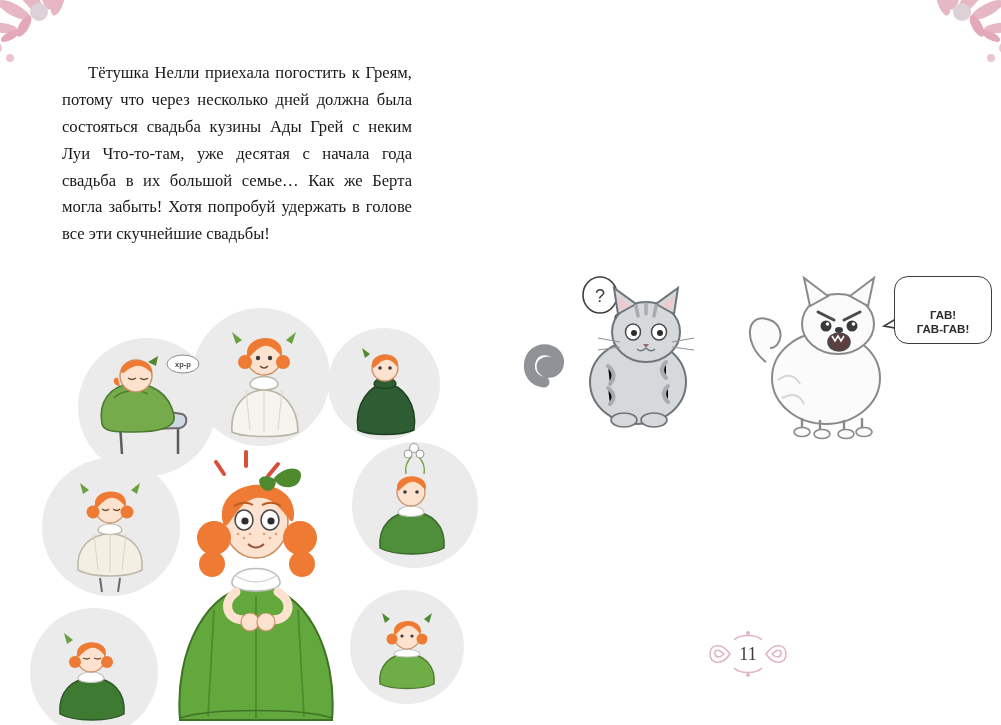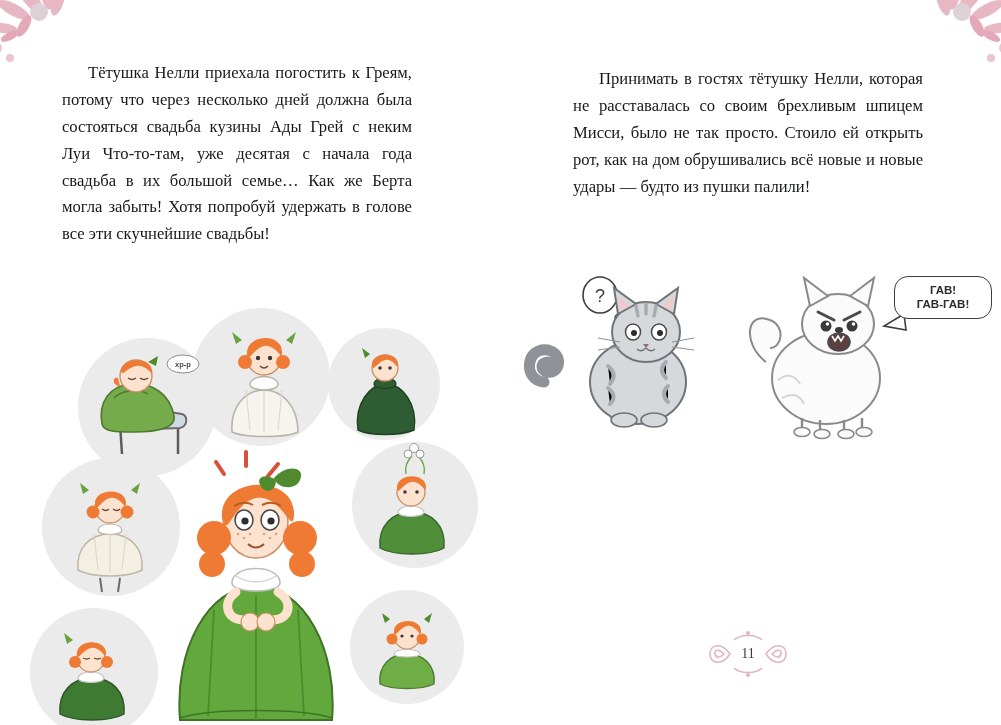--- a/index.html
+++ b/index.html
@@ -50,21 +50,21 @@
     top: 628px;
     width: 96px;
     height: 52px;
     display: flex;
     align-items: center;
     justify-content: center;
   }
   .page-number {
     position: relative;
     z-index: 2;
-    font-size: 14px;
+    font-size: 18px;
     color: #3b3b3d;
     font-family: "Liberation Serif", serif;
   }
   .page-number-orn {
     position: absolute;
     inset: 0;
   }
 
   
   .illus {
@@ -98,20 +98,21 @@
   }
   .speech-text {
     font-family: "Liberation Sans", sans-serif;
     font-weight: bold;
     font-size: 11.5px;
     line-height: 1.25;
     color: #2c2c2c;
     text-align: center;
     padding: 6px 8px;
     white-space: pre-line;
+    margin-top: 25px;
   }
 </style>
 </head>
 <body>
 
 <div id="page">
 
   <div class="corner corner-tl">
     <svg width="120" height="86" viewBox="0 0 120 86">
       <g fill="#e7b7c3">
@@ -157,23 +158,20 @@
         <ellipse cx="40" cy="40" rx="5" ry="12" transform="rotate(30 40 40)"></ellipse>
         <ellipse cx="26" cy="50" rx="4" ry="10" transform="rotate(62 26 50)"></ellipse>
       </g>
     </svg>
   </div>
 
   <div class="column col-left">
     <p class="para">Тётушка Нелли приехала погостить к Греям, потому что через несколько дней должна была состояться свадьба кузины Ады Грей с неким Луи Что-то-там, уже десятая с начала года свадьба в их большой семье… Как же Берта могла забыть! Хотя попробуй удержать в голове все эти скучнейшие свадьбы!</p>
   </div>
 
-  <div class="column col-right">
-    <p class="para">Принимать в гостях тётушку Нелли, которая не расставалась со своим брехливым шпицем Мисси, было не так просто. Стоило ей открыть рот, как на дом обрушивались всё новые и новые удары — будто из пушки палили!</p>
-  </div>
 
 
   <div class="page-number-wrap">
     <svg class="page-number-orn" viewBox="0 0 96 52">
       <g fill="none" stroke="#e2b3c0" stroke-width="1.6">
         <path d="M30 26 C22 14, 10 16, 10 26 C10 36, 22 38, 30 26 Z"></path>
         <path d="M66 26 C74 14, 86 16, 86 26 C86 36, 74 38, 66 26 Z"></path>
         <path d="M24 26 C18 20, 14 22, 15 26 C16 30, 20 30, 24 26 Z"></path>
         <path d="M72 26 C78 20, 82 22, 81 26 C80 30, 76 30, 72 26 Z"></path>
         <path d="M34 12 C40 6, 56 6, 62 12"></path>

